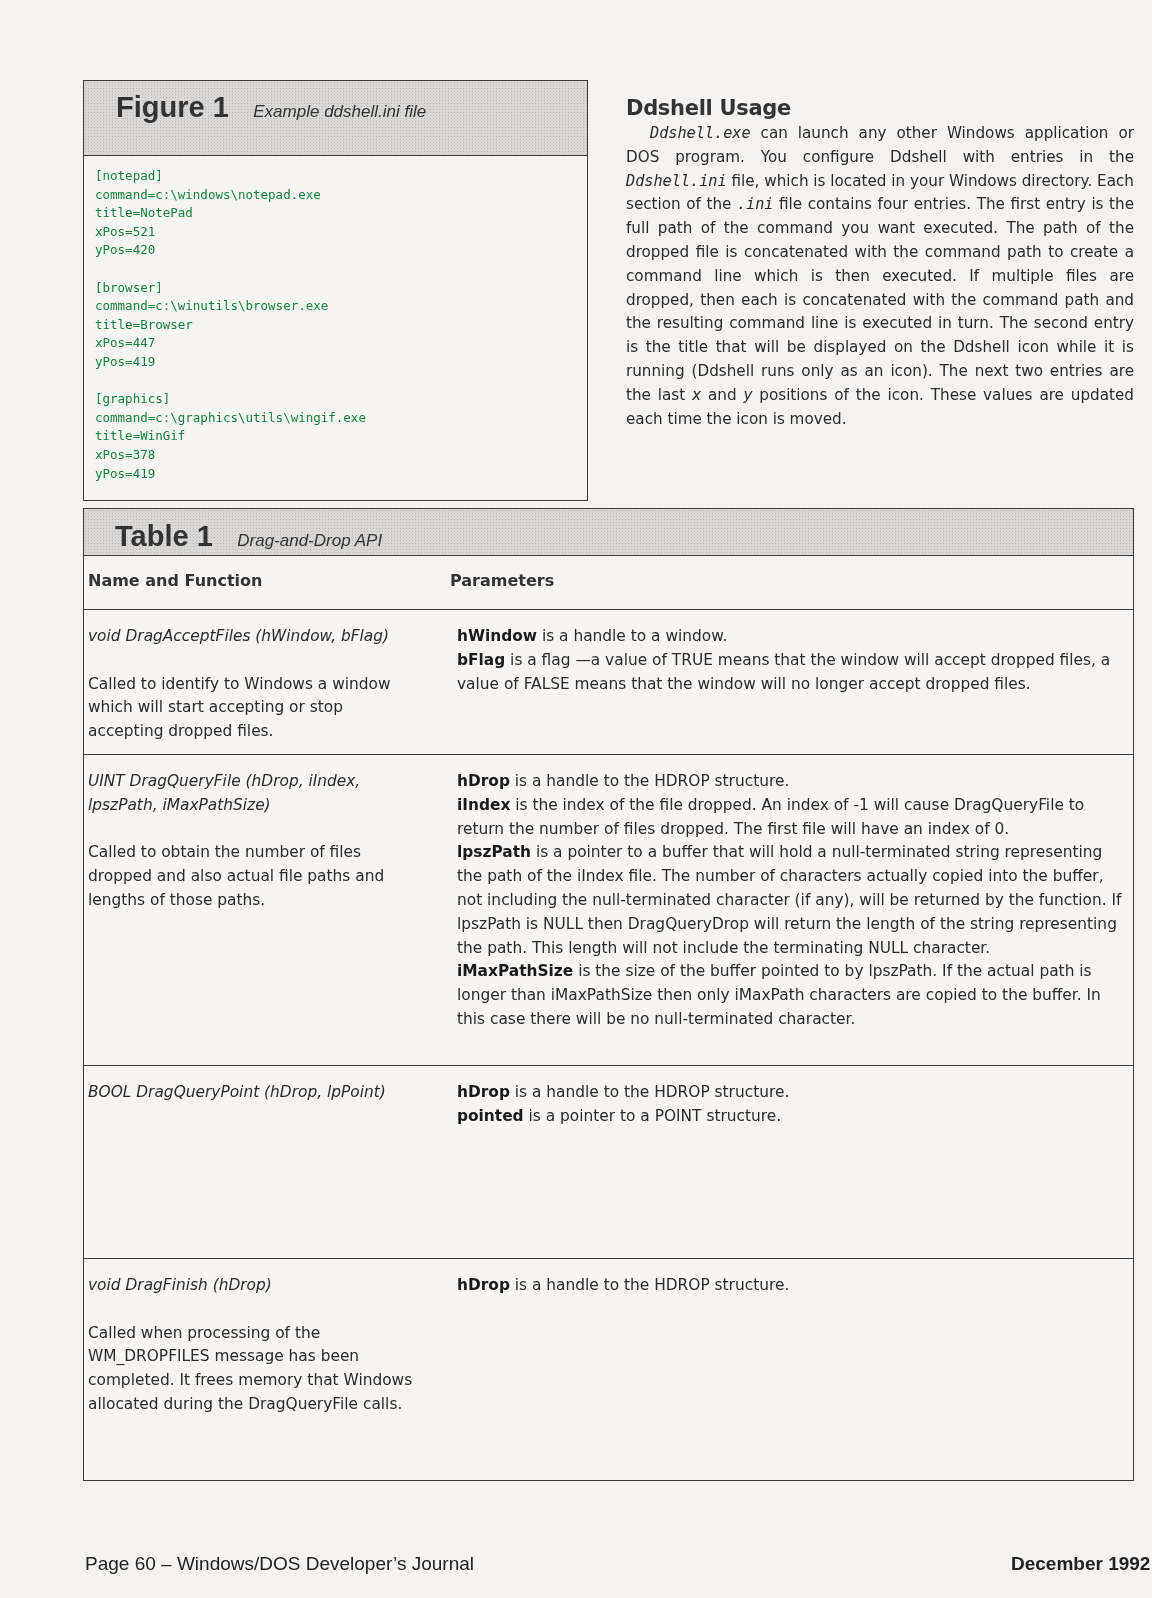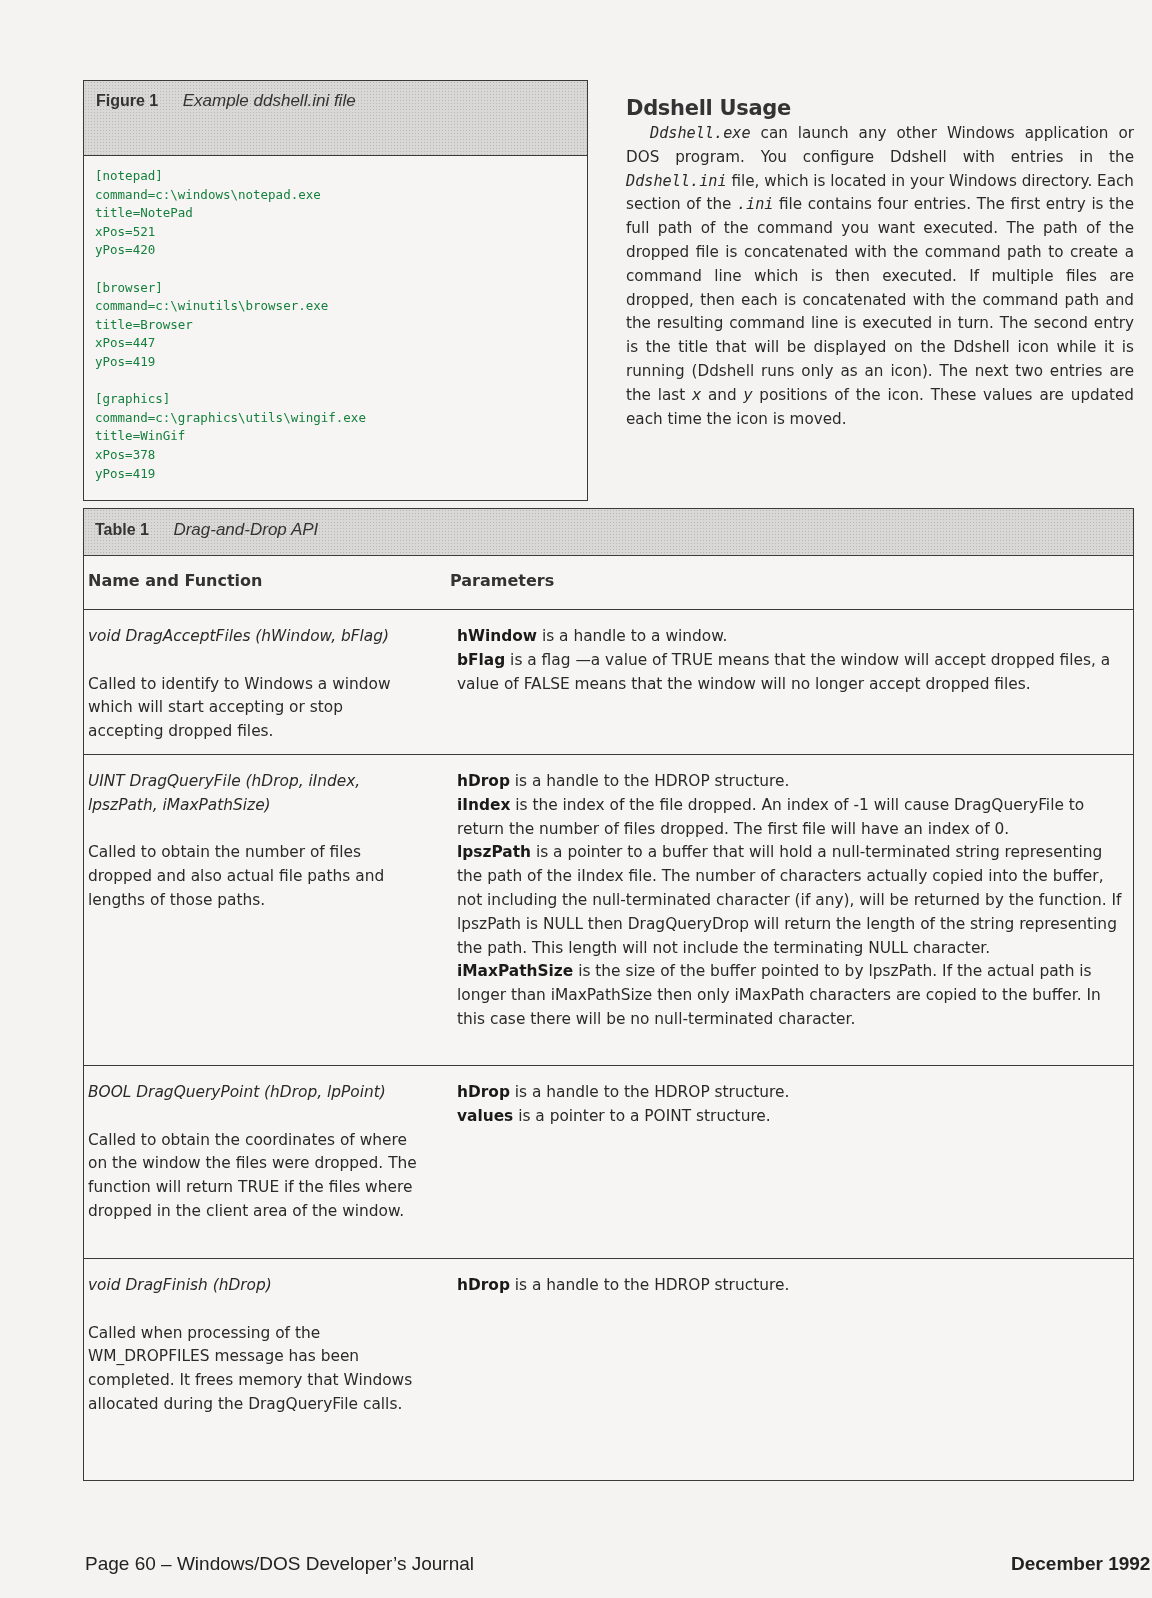--- a/index.html
+++ b/index.html
@@ -16,21 +16,21 @@
     }
     
     .figure {
       position: absolute; left: 83px; top: 80px; width: 505px; height: 421px;
       border: 1px solid #3a3a3a; box-sizing: border-box; background: #f6f5f3;
     }
     .figure-head {
       height: 75px; border-bottom: 1px solid #3a3a3a; box-sizing: border-box;
       padding: 10px 0 0 12px;
     }
-    .cap-num { font-weight: bold; font-size: 16px; color: #333; }
+    .cap-num { font-weight: bold; font-size: 29px; color: #333; margin-left: 20px; }
     .cap-title { font-style: italic; font-size: 17px; color: #333; margin-left: 20px; }
     .code {
       font-family: "DejaVu Sans Mono", monospace; font-size: 12.5px; line-height: 18.6px;
       padding: 11px 0 0 11px; color: #15803d; white-space: pre;
     }
     .code .gap { height: 18.6px; }
 
     
     .usage {
       position: absolute; left: 626px; top: 96px; width: 508px;
@@ -116,24 +116,24 @@
       <div class="row" style="height: 311px;">
         <div class="left"><span class="sig">UINT DragQueryFile (hDrop, iIndex, lpszPath, iMaxPathSize)</span><span>Called to obtain the number of files dropped and also actual file paths and lengths of those paths.</span></div>
         <div class="right">
           <span class="param"><b>hDrop</b><span> is a handle to the HDROP structure.</span></span>
           <span class="param"><b>iIndex</b><span> is the index of the file dropped. An index of -1 will cause DragQueryFile to return the number of files dropped. The first file will have an index of 0.</span></span>
           <span class="param"><b>lpszPath</b><span> is a pointer to a buffer that will hold a null-terminated string representing the path of the iIndex file. The number of characters actually copied into the buffer, not including the null-terminated character (if any), will be returned by the function. If lpszPath is NULL then DragQueryDrop will return the length of the string representing the path. This length will not include the terminating NULL character.</span></span>
           <span class="param"><b>iMaxPathSize</b><span> is the size of the buffer pointed to by lpszPath. If the actual path is longer than iMaxPathSize then only iMaxPath characters are copied to the buffer. In this case there will be no null-terminated character.</span></span>
         </div>
       </div>
       <div class="row" style="height: 193px;">
-        <div class="left"><span class="sig">BOOL DragQueryPoint (hDrop, lpPoint)</span><span>Called to obtain the coordinates of where on the window the files were dropped. The function will return TRUE if the files where dropped in the client area of the window.</span></div>
+        <div class="left"><span class="sig">BOOL DragQueryPoint (hDrop, lpPoint)</span></div>
         <div class="right">
           <span class="param"><b>hDrop</b><span> is a handle to the HDROP structure.</span></span>
-          <span class="param"><b>values</b><span> is a pointer to a POINT structure.</span></span>
+          <span class="param"><b>pointed</b><span> is a pointer to a POINT structure.</span></span>
         </div>
       </div>
       <div class="row" style="height: 192px;">
         <div class="left"><span class="sig">void DragFinish (hDrop)</span><span>Called when processing of the WM_DROPFILES message has been completed. It frees memory that Windows allocated during the DragQueryFile calls.</span></div>
         <div class="right">
           <span class="param"><b>hDrop</b><span> is a handle to the HDROP structure.</span></span>
         </div>
       </div>
     </div>
 </div>

